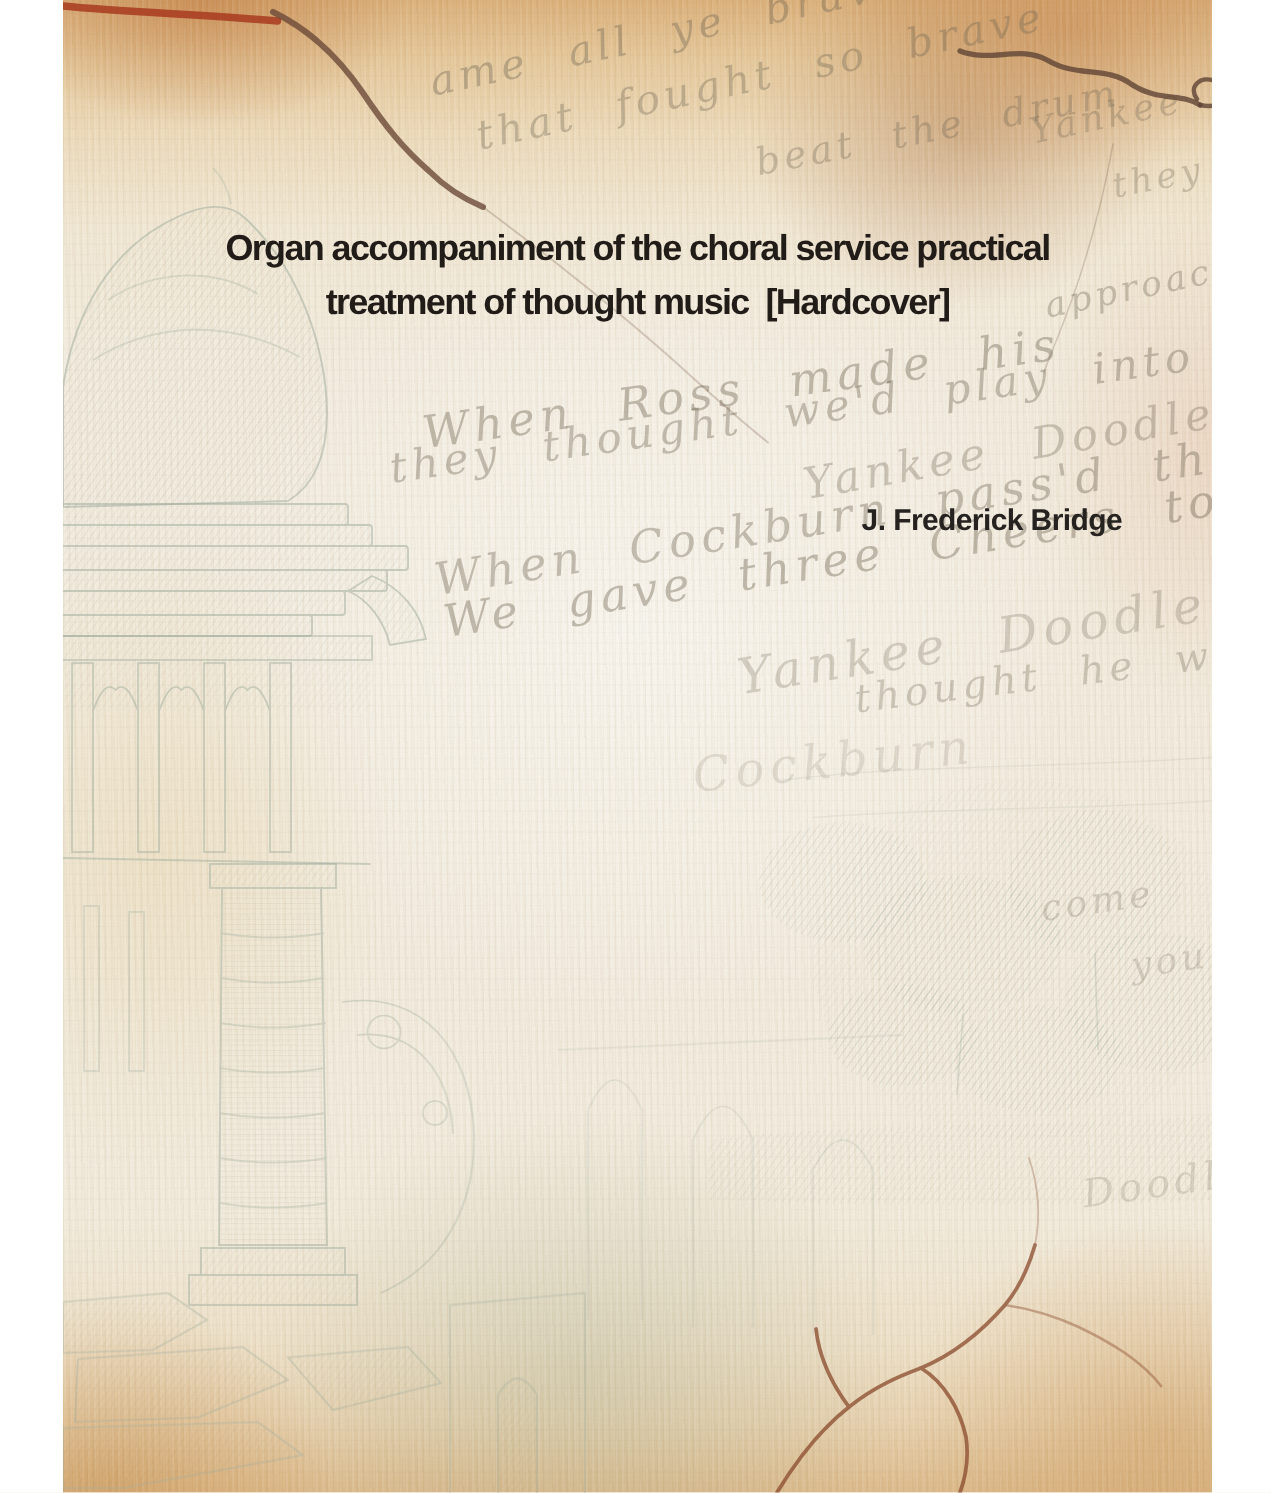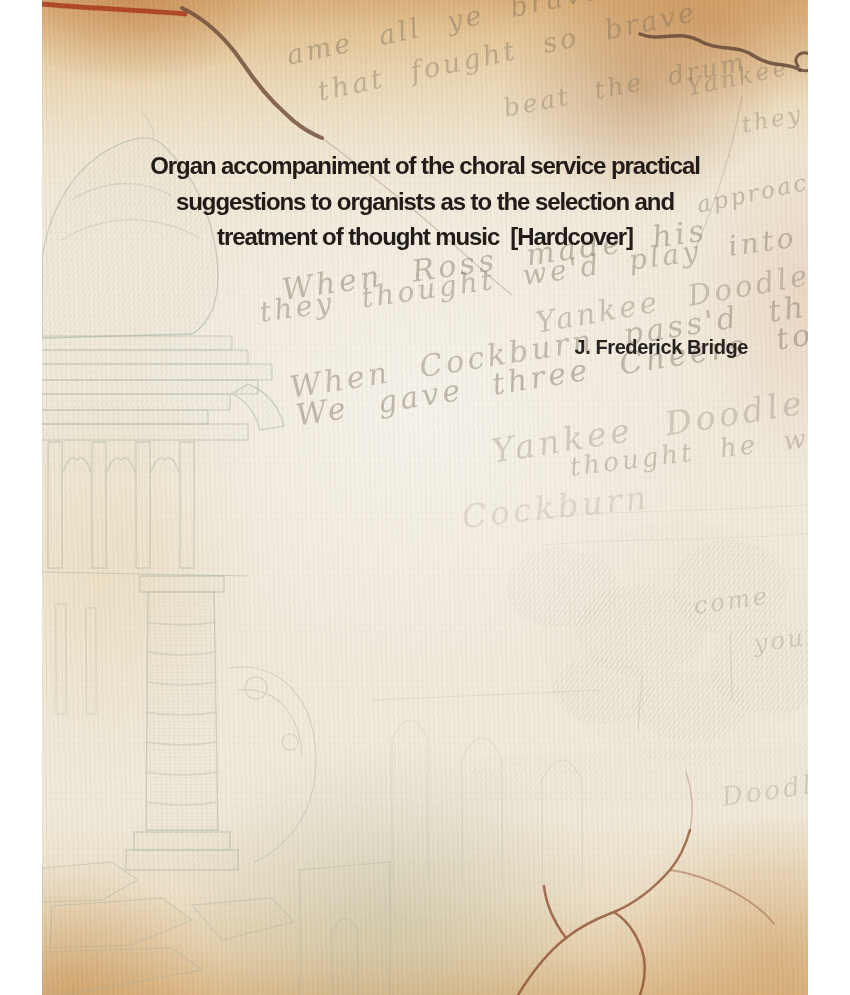--- a/index.html
+++ b/index.html
@@ -211,19 +211,18 @@
           <path d="M 572,912 C 588,922 598,940 602,958 C 604,972 602,984 598,995"></path>
           <path d="M 524,938 C 512,922 504,904 502,886"></path>
           <path d="M 628,870 C 656,874 684,886 708,902 C 718,909 726,916 732,924" stroke-width="1.8" opacity="0.55"></path>
           <path d="M 648,830 C 652,810 650,790 644,772" stroke-width="1.2" opacity="0.4"></path>
         </g>
       </g>
     </svg>
 
     <div class="title-block">
       <div class="title-line">Organ accompaniment of the choral service practical</div>
-      <div class="title-line">suggestions to organists as to the selection and</div>
       <div class="title-line">treatment of thought music  [Hardcover]</div>
     </div>
     <div class="author">J. Frederick Bridge</div>
 
   </div>
 </div>
 
 </body></html>

